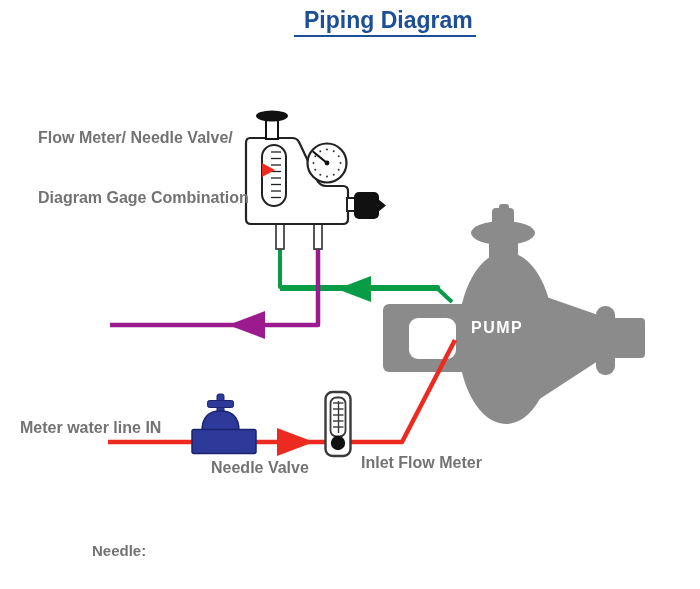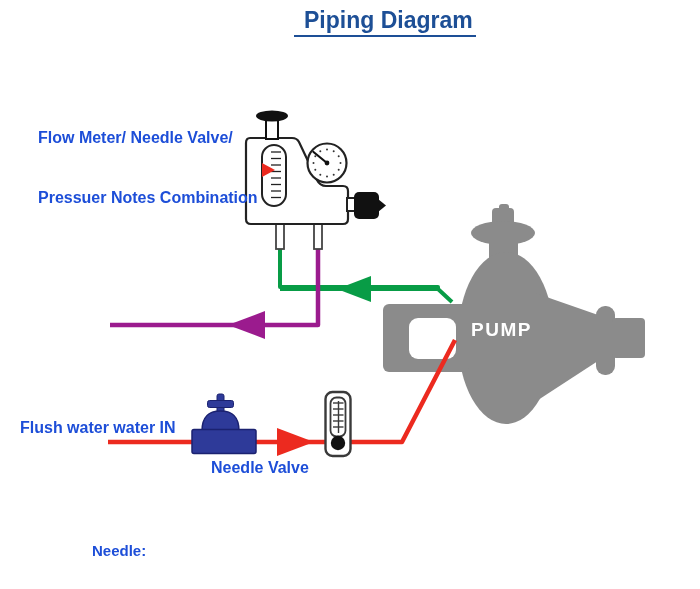--- a/index.html
+++ b/index.html
@@ -1,37 +1,37 @@
 <!DOCTYPE html>
 <html style="--title_blue: #1d4f96; --line_green: #089c46; --line_purple: #9b1b8e; --line_red: #ec2a1f; --pump_gray: #8b8b8b; --valve_blue: #2e3a99; --valve_outline: #1b2270; --outline_dark: #222222;"><head>
 <meta charset="utf-8">
 <style>
   html,body{margin:0;padding:0;background:#ffffff;}
   #stage{
     position:relative;width:700px;height:589px;background:#ffffff;overflow:hidden;
     font-family:"Liberation Sans", sans-serif;
   }
   #diagram-svg{position:absolute;left:0;top:0;}
-  .lbl{position:absolute;font-weight:bold;color:#1d4ed8;white-space:pre;}
+  .lbl{position:absolute;font-weight:bold;color:#737373;white-space:pre;}
   .lbl-16{font-size:16px;line-height:20px;}
   .lbl-15{font-size:15px;line-height:19.5px;}
   #page-title{
     position:absolute;left:294px;top:7px;
     font-size:23px;font-weight:bold;color:var(--title_blue,#1d4f96);
     border-bottom:2.5px solid var(--title_blue,#1d4f96);
     padding:0 3px 1px 10px;white-space:pre;
   }
   #combo-label{left:38px;top:88px;}
   #flush-out-label{left:22px;top:301px;}
   #flush-in-label{left:20px;top:418px;}
   #needle-valve-label{left:168px;top:458px;margin-left:43px;}
   #inlet-flow-meter-label{left:361px;top:453px;}
   #pump-label{
     position:absolute;left:471px;top:319px;color:#ffffff;
-    font-size:19px;font-weight:bold;letter-spacing:1.5px;
+    font-size:16px;font-weight:bold;letter-spacing:1.5px;
   }
   #notes{left:92px;top:502px;}
 </style>
 </head>
 <body>
 
 <div id="stage">
 
   <svg id="diagram-svg" width="700" height="589" viewBox="0 0 700 589">
 
@@ -127,25 +127,26 @@
         <line x1="333" y1="427" x2="343.5" y2="427"></line>
       </g>
       <circle cx="338" cy="443" r="7.2" fill="#111111"></circle>
     </g>
   </svg>
 
   <div id="page-title">Piping Diagram</div>
 
   <div class="lbl lbl-16" id="combo-label">
     <div>Flow Meter/ Needle Valve/</div>
-    <div>Pressuer Notes Combination</div>
+    <div>Diagram Gage Combination</div>
   </div>
 
-  <div class="lbl lbl-16" id="flush-in-label">Flush water water IN</div>
+  <div class="lbl lbl-16" id="flush-in-label">Meter water line IN</div>
   <div class="lbl lbl-16" id="needle-valve-label">Needle Valve</div>
+  <div class="lbl lbl-16" id="inlet-flow-meter-label">Inlet Flow Meter</div>
   <div id="pump-label">PUMP</div>
 
   <div class="lbl lbl-15" id="notes">
     <div>Needle:</div>
     
     
   </div>
 
 </div>
 

